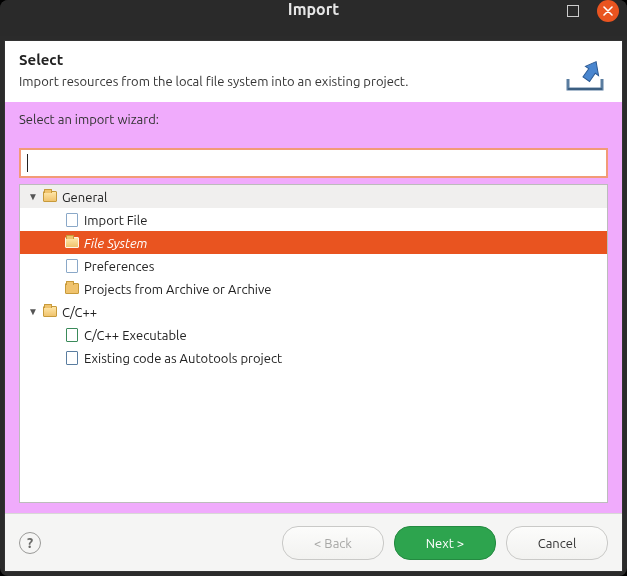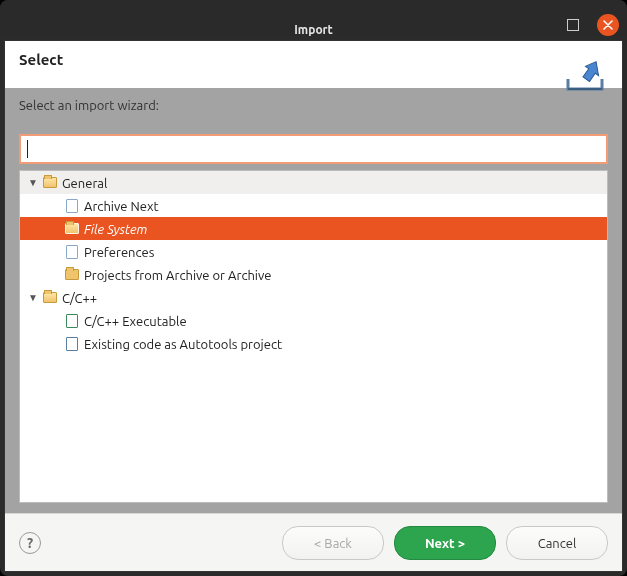--- a/index.html
+++ b/index.html
@@ -2,31 +2,31 @@
 <html><head>
 <meta charset="utf-8">
 <style>
   * { box-sizing: border-box; margin: 0; padding: 0; }
   html, body { width: 627px; height: 576px; font-family: "Ubuntu", "Segoe UI", sans-serif; background: #000; }
   .window {
     width: 627px; height: 576px; background: #2b2b2b; border-radius: 8px; overflow: hidden;
     display: flex; flex-direction: column;
   }
   .titlebar {
-    height: 36px; background: #2a2a2a; color: #e6e6e6; display: flex; align-items: flex-end;
+    height: 36px; background: #2a2a2a; color: #e6e6e6; display: flex; align-items: flex-start;
     justify-content: center; position: relative; border-top-left-radius: 8px; border-top-right-radius: 8px;
-    font-size: 12px; font-weight: 600;
+    font-size: 16px; font-weight: 600;
   }
   .titlebar .win-controls { position: absolute; right: 8px; display: flex; gap: 14px; align-items: center; }
   .win-btn { width: 20px; height: 20px; display: flex; align-items: center; justify-content: center; }
   .win-btn.square::after { content:""; width:10px; height:10px; border:1.5px solid #ccc; display:block; }
   .win-btn.close { width:22px; height:22px; border-radius:50%; background:#e95420; display:flex; align-items:center; justify-content:center; }
   .win-btn.close svg { width:10px; height:10px; }
   .content {
-    flex: 1; margin: 4px; background: #a3a3a3; border: 1px solid #333; display:flex; flex-direction:column;
+    flex: 1; margin: 4px; background: #f0abfc; border: 1px solid #333; display:flex; flex-direction:column;
   }
   .header {
     background: #ffffff; padding: 10px 14px 14px 14px; position: relative;
   }
   .header h2 { font-size: 15px; font-weight: 700; color:#222; margin-bottom: 6px; }
   .header p { font-size: 13px; color:#333; }
   .header .big-icon { position:absolute; right:14px; top:14px; width:46px; height:40px; }
   .body { padding: 10px 14px; flex:1; display:flex; flex-direction:column; }
   .body-label { font-size:13px; color:#333; margin-bottom:22px; }
   .search {
@@ -48,21 +48,21 @@
     height:58px; background:#f5f5f4; border-top:1px solid #d8d8d6; display:flex; align-items:center;
     padding: 0 14px; gap:10px;
   }
   .footer .help { width:22px; height:22px; border:1.5px solid #9a9a98; border-radius:50%; display:flex; align-items:center; justify-content:center; color:#6a6a68; font-size:14px; font-weight:700; margin-right:auto; }
   .btn {
     min-width:102px; height:34px; border:1px solid #c9c9c7; background:linear-gradient(#fcfcfb,#f2f2f0);
     border-radius:16px; font-size:13px; color:#333; display:flex; align-items:center; justify-content:center;
     padding: 0 14px;
   }
   .btn.disabled { color:#a8a8a6; }
-  .btn.primary { background:#2da44e; border-color:#248a41; color:#fff; font-weight:700;text-align:center; }
+  .btn.primary { background:#2da44e; border-color:#248a41; color:#fff; font-weight:400;text-align:center; }
   
   .folder { width:14px; height:11px; background:#f0c36d; border:1px solid #c79a3a; border-radius:1px; position:relative; }
   .folder::before { content:""; position:absolute; top:-3px; left:0; width:6px; height:3px; background:#f0c36d; border:1px solid #c79a3a; border-bottom:none; border-radius:1px 1px 0 0; }
   .folder.open { background:linear-gradient(#ffe6a8,#f0c36d); }
   .page { width:12px; height:14px; background:#fff; border:1px solid #8aa8c8; border-radius:1px; }
   .sel .folder { border-color:#fff3e6; }
 </style>
 </head>
 <body>
 
@@ -75,20 +75,21 @@
         <svg viewBox="0 0 10 10">
             <path d="M1 1 L9 9 M9 1 L1 9" stroke="#fff" stroke-width="1.6" stroke-linecap="round"></path>
           </svg>
       </div>
     </div>
   </div>
 
   <div class="content">
     <div class="header">
       <h2>Select</h2>
+      <p>Import resources from the local file system into an existing project.</p>
       <div class="big-icon">
         <svg viewBox="0 0 46 40">
           <path d="M6 24 v10 h34 v-10" fill="none" stroke="#5a7da0" stroke-width="3"></path>
           <path d="M6 34 h34" stroke="#3b5e80" stroke-width="2"></path>
           <path d="M28 6 L38 16 L34 16 L34 26 L26 26 L26 16 L22 16 Z" fill="#4a86cf" stroke="#2c5a94" stroke-width="1" transform="rotate(35 30 16)"></path>
         </svg>
       </div>
     </div>
 
     <div class="body">
@@ -104,21 +105,21 @@
           <span class="ic">
               <span class="folder open"></span>
             </span>
           <span>General</span>
         </div>
         <div class="tree-row child">
           <span class="indent"></span>
           <span class="ic">
               <span class="page"></span>
             </span>
-          <span>Archive Next</span>
+          <span>Import File</span>
         </div>
         <div class="tree-row child sel">
           <span class="indent"></span>
           <span class="ic">
               <span class="folder open"></span>
             </span>
           <span>File System</span>
         </div>
         <div class="tree-row child">
           <span class="indent"></span>

